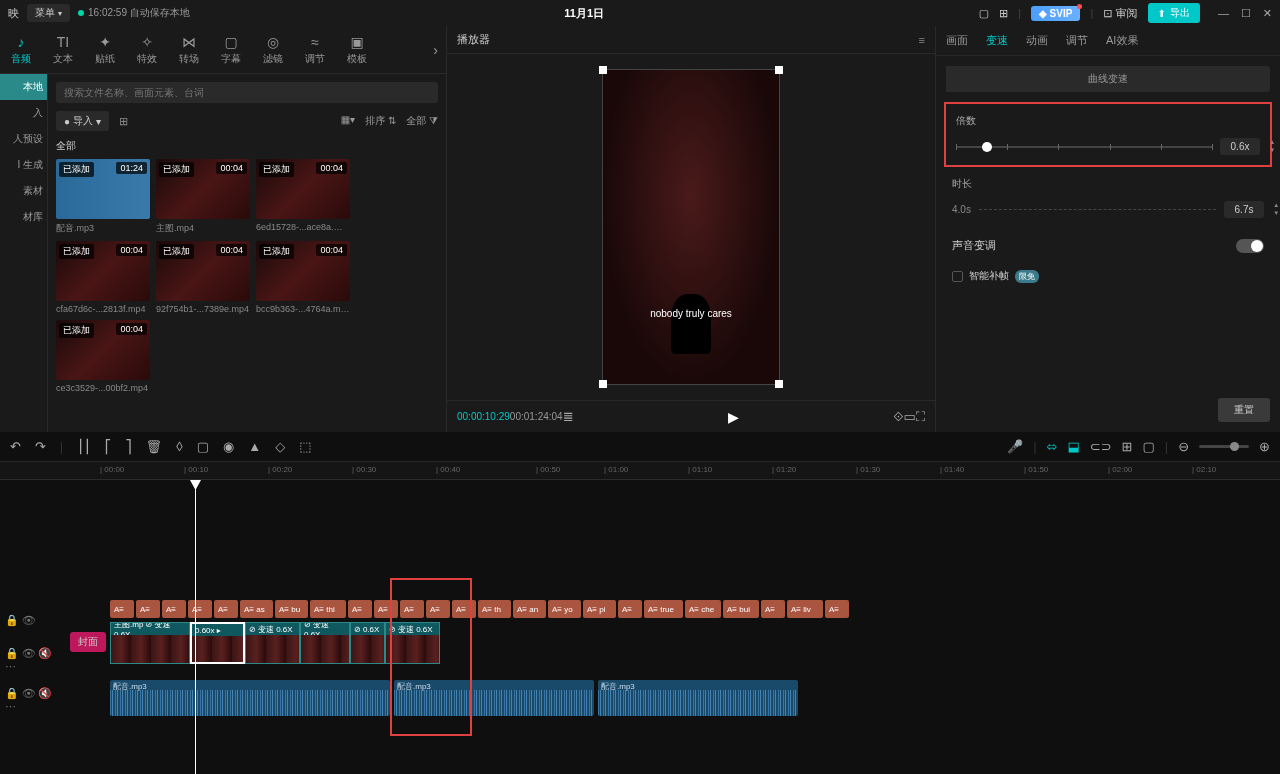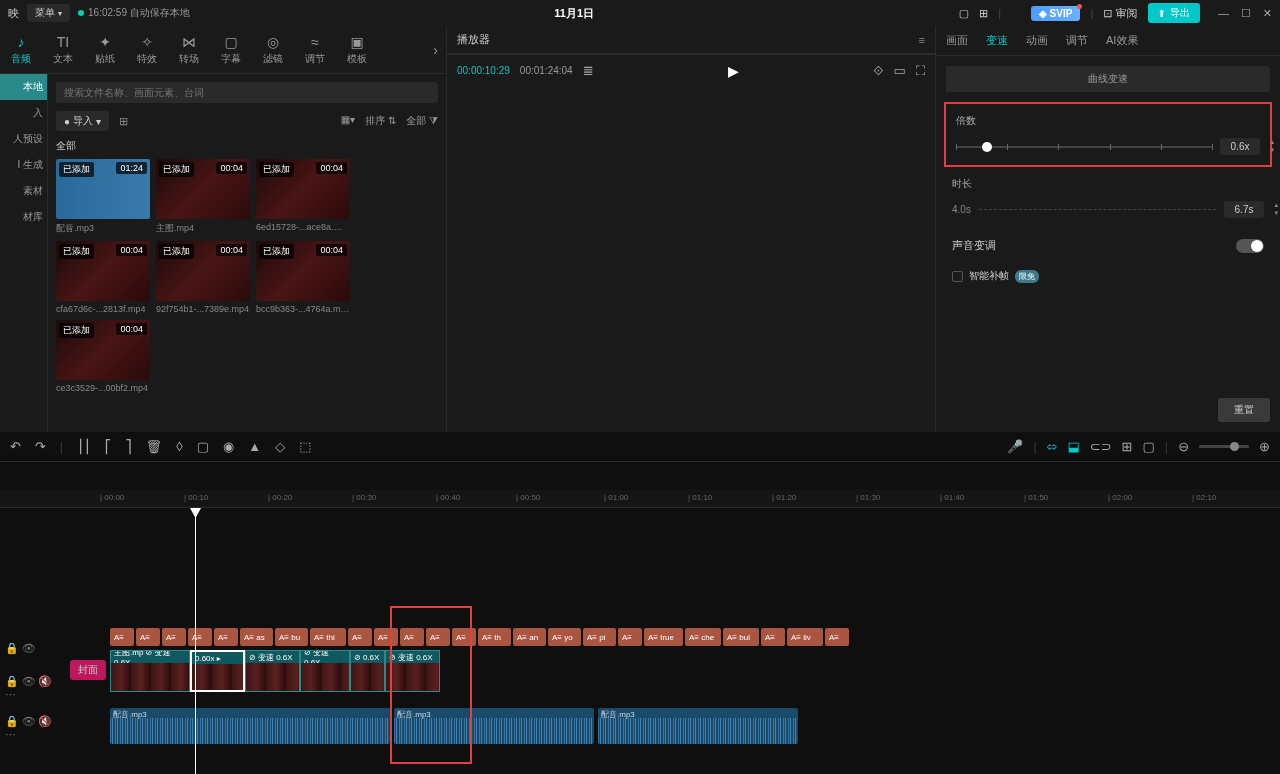--- a/index.html
+++ b/index.html
@@ -4,21 +4,21 @@
 <style>
 * { margin: 0; padding: 0; box-sizing: border-box; font-family: -apple-system, "Microsoft YaHei", sans-serif; }
 body { background: #0d0d0d; color: #ccc; font-size: 11px; overflow: hidden; width: 1280px; height: 774px; }
 .titlebar { height: 26px; background: #1a1a1a; display: flex; align-items: center; padding: 0 8px; gap: 10px; }
 .titlebar .left { display: flex; align-items: center; gap: 8px; }
 .titlebar .center { flex: 1; text-align: center; font-weight: 600; color: #fff; }
 .titlebar .right { display: flex; align-items: center; gap: 10px; }
 .menu-btn { background: #2a2a2a; border-radius: 3px; padding: 2px 8px; font-size: 10px; display: flex; align-items: center; gap: 3px; }
 .autosave { color: #999; font-size: 10px; display: flex; align-items: center; gap: 4px; }
 .dot-green { width: 6px; height: 6px; border-radius: 50%; background: #00d4aa; }
-.svip { background: linear-gradient(90deg,#4a9eff,#6ab0ff); color: #fff; padding: 2px 8px; border-radius: 3px; font-size: 10px; font-weight: 600; position: relative; margin-left: 20px; }
+.svip { background: linear-gradient(90deg,#4a9eff,#6ab0ff); color: #fff; padding: 2px 8px; border-radius: 3px; font-size: 10px; font-weight: 600; position: relative; }
 .svip::after { content: ''; position: absolute; top: -2px; right: -2px; width: 5px; height: 5px; background: #ff4d4d; border-radius: 50%; }
 .export-btn { background: #00c8c8; color: #fff; padding: 3px 10px; border-radius: 3px; font-size: 10px; display: flex; align-items: center; gap: 4px; }
 .win-ctrl { display: flex; gap: 12px; margin-left: 8px; color: #aaa; }
 .main { display: flex; height: 406px; }
 .media-panel { width: 446px; background: #1a1a1a; display: flex; flex-direction: column; }
 .top-tabs { height: 48px; display: flex; align-items: center; border-bottom: 1px solid #2a2a2a; }
 .top-tab { width: 42px; display: flex; flex-direction: column; align-items: center; justify-content: center; gap: 2px; font-size: 10px; color: #999; height: 100%; }
 .top-tab.active { color: #00c8c8; }
 .top-tab .ic { font-size: 14px; }
 .more-arrow { margin-left: auto; padding: 0 8px; font-size: 14px; color: #999; }
@@ -46,21 +46,21 @@
 .player-hdr .ham { margin-left: auto; color: #888; }
 .preview { flex: 1; display: flex; align-items: center; justify-content: center; }
 .canvas { width: 178px; height: 316px; background: radial-gradient(ellipse at 50% 40%, #4a1a1a, #1a0808 70%); position: relative; border: 1px solid #444; }
 .canvas .handle { position: absolute; width: 8px; height: 8px; background: #fff; }
 .canvas .handle.tl { top: -4px; left: -4px; }
 .canvas .handle.tr { top: -4px; right: -4px; }
 .canvas .handle.bl { bottom: -4px; left: -4px; }
 .canvas .handle.br { bottom: -4px; right: -4px; }
 .canvas .figure { position: absolute; bottom: 30px; left: 50%; transform: translateX(-50%); width: 40px; height: 60px; background: #000; border-radius: 40% 40% 10% 10%; }
 .canvas .caption { position: absolute; bottom: 65px; width: 100%; text-align: center; color: #fff; font-size: 10px; }
-.player-ctrl { height: 32px; display: flex; align-items: center; padding: 0 10px; gap: 10px; border-top: 1px solid #2a2a2a; }
+.player-ctrl { height: 32px; display: flex; align-items: center; padding: 0 10px; border-top: 1px solid #2a2a2a; }
 .time-cur { color: #00c8c8; font-size: 10px; }
 .time-tot { color: #999; font-size: 10px; }
 .play-btn { margin: 0 auto; font-size: 14px; color: #fff; }
 .pctrl { color: #aaa; font-size: 13px; }
 .props-panel { width: 344px; background: #1a1a1a; display: flex; flex-direction: column; }
 .prop-tabs { height: 30px; display: flex; align-items: center; padding: 0 10px; gap: 18px; border-bottom: 1px solid #2a2a2a; font-size: 11px; }
 .prop-tab { color: #999; }
 .prop-tab.active { color: #00c8c8; }
 .sub-tabs { display: flex; padding: 10px; gap: 0; }
 .sub-tab { flex: 1; background: #2a2a2a; text-align: center; padding: 6px 0; font-size: 10px; color: #999; border-radius: 3px 0 0 3px; }
@@ -82,21 +82,21 @@
 .chk { width: 11px; height: 11px; border: 1px solid #555; border-radius: 2px; }
 .pill { background: #3a7a8a; color: #fff; font-size: 8px; padding: 1px 4px; border-radius: 6px; }
 .reset-row { margin-top: auto; padding: 10px; display: flex; justify-content: flex-end; }
 .reset-btn { background: #3a3a3a; padding: 5px 16px; border-radius: 3px; font-size: 10px; }
 .timeline { height: 342px; background: #0f0f0f; display: flex; flex-direction: column; }
 .tl-tools { height: 30px; display: flex; align-items: center; padding: 0 10px; gap: 14px; border-bottom: 1px solid #2a2a2a; color: #aaa; font-size: 13px; }
 .tl-tools .r { margin-left: auto; display: flex; gap: 10px; align-items: center; }
 .tl-tools .on { color: #00c8c8; }
 .zoom { width: 50px; height: 3px; background: #444; border-radius: 2px; position: relative; }
 .zoom .zk { position: absolute; right: 10px; top: -3px; width: 9px; height: 9px; background: #888; border-radius: 50%; }
-.ruler { height: 18px; position: relative; background: #151515; border-bottom: 1px solid #2a2a2a; margin-top: 28px; }
+.ruler { height: 18px; position: relative; background: #151515; border-bottom: 1px solid #2a2a2a; }
 .ruler .mk { position: absolute; font-size: 8px; color: #666; top: 3px; }
 .playhead { position: absolute; left: 195px; top: 0; width: 1px; height: 100%; background: #fff; z-index: 10; }
 .playhead::before { content:''; position: absolute; top: 0; left: -5px; width: 11px; height: 10px; background: #fff; clip-path: polygon(0 0,100% 0,50% 100%); }
 .tracks { flex: 1; position: relative; padding-left: 60px; overflow: hidden; }
 .track-area { position: relative; height: 100%; }
 .track-ctl { position: absolute; left: -60px; width: 60px; height: 100%; display: flex; flex-direction: column; }
 .tctl { height: 40px; display: flex; align-items: center; gap: 5px; padding: 0 5px; color: #777; font-size: 11px; }
 .ttrack { position: absolute; left: 50px; right: 0; height: 18px; top: 120px; display: flex; gap: 2px; }
 .tclip { background: #aa5540; border-radius: 2px; font-size: 8px; color: #fff; padding: 2px 4px; display: flex; align-items: center; gap: 2px; white-space: nowrap; overflow: hidden; }
 .vtrack { position: absolute; left: 50px; right: 0; height: 42px; top: 142px; display: flex; }
@@ -260,20 +260,30 @@
             </div>
           </div>
       </div>
     </div>
   </div>
 
   <div class="player-panel">
     <div class="player-hdr">
       <span class="t">播放器</span>
       <span class="ham">≡</span>
+    </div>
+    <div class="preview">
+      <div class="canvas">
+        <div class="handle tl"></div>
+        <div class="handle tr"></div>
+        <div class="handle bl"></div>
+        <div class="handle br"></div>
+        <div class="figure"></div>
+        <div class="caption">nobody truly cares</div>
+      </div>
     </div>
     <div class="player-ctrl">
       <span class="time-cur">00:00:10:29</span>
       <span class="time-tot">00:01:24:04</span>
       <span class="pctrl">≣</span>
       <span class="play-btn">▶</span>
       <span class="pctrl">⟐</span>
       <span class="pctrl">▭</span>
       <span class="pctrl">⛶</span>
     </div>
@@ -366,21 +376,21 @@
         </div>
       <span>⊕</span>
     </div>
   </div>
   <div class="ruler" id="ruler">
       <span class="mk" style="left: 100px;">| 00:00</span>
       <span class="mk" style="left: 184px;">| 00:10</span>
       <span class="mk" style="left: 268px;">| 00:20</span>
       <span class="mk" style="left: 352px;">| 00:30</span>
       <span class="mk" style="left: 436px;">| 00:40</span>
-      <span class="mk" style="left: 516px;">| 00:50</span>
+      <span class="mk" style="left: 536px;">| 00:50</span>
       <span class="mk" style="left: 604px;">| 01:00</span>
       <span class="mk" style="left: 688px;">| 01:10</span>
       <span class="mk" style="left: 772px;">| 01:20</span>
       <span class="mk" style="left: 856px;">| 01:30</span>
       <span class="mk" style="left: 940px;">| 01:40</span>
       <span class="mk" style="left: 1024px;">| 01:50</span>
       <span class="mk" style="left: 1108px;">| 02:00</span>
       <span class="mk" style="left: 1192px;">| 02:10</span>
     </div>
   <div class="tracks">

